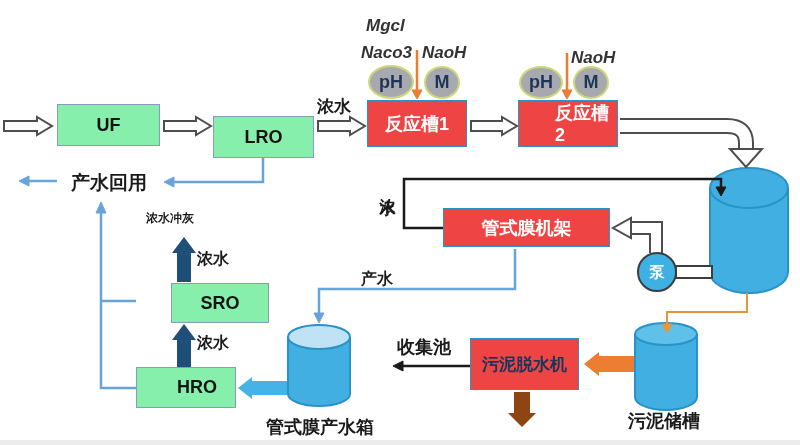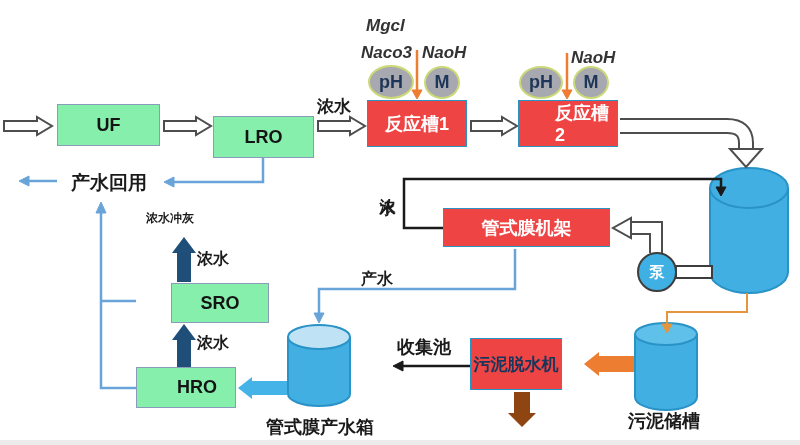--- a/index.html
+++ b/index.html
@@ -128,21 +128,21 @@
     </div>
   <div class="box box-blue" style="left:443px;top:208px;width:167px;height:39px;">
       <span>管式膜机架</span>
     </div>
   <div class="box box-light" style="left:136px;top:283px;width:98px;height:40px;margin-left:35px;">
       <span>SRO</span>
     </div>
   <div class="box box-light" style="left:136px;top:367px;width:100px;height:41px;padding-left:22px;">
       <span>HRO</span>
     </div>
-  <div class="box box-blue box-blue-dark-text" style="left:470px;top:338px;width:92px;height:52px;">
+  <div class="box box-blue box-blue-dark-text" style="left:470px;top:338px;width:109px;height:52px;">
       <span>污泥脱水机</span>
     </div>
 
   <div class="pump-label">泵</div>
 
   <div class="meter" style="left:368px;top:65px;width:46px;height:34px;">
       <span>pH</span>
     </div>
   <div class="meter" style="left:424px;top:66px;width:36px;height:33px;">
       <span>M</span>

